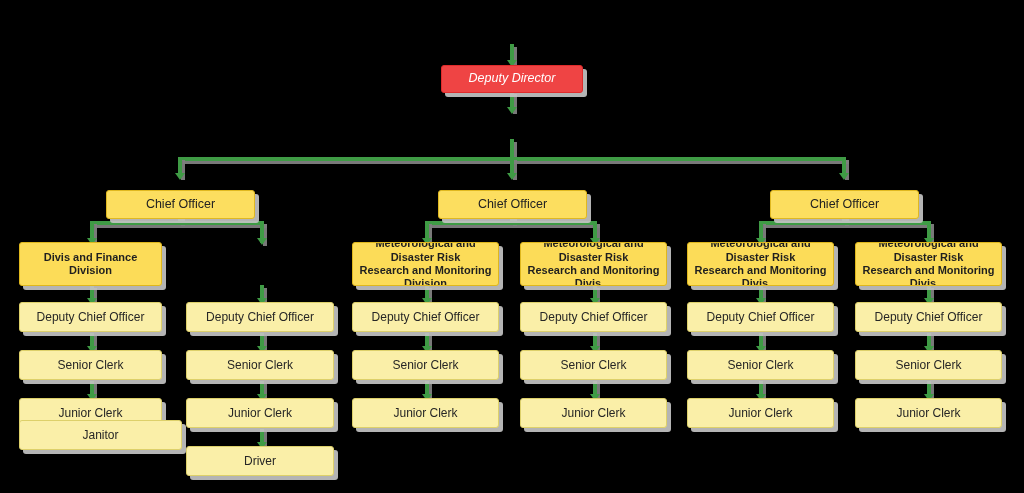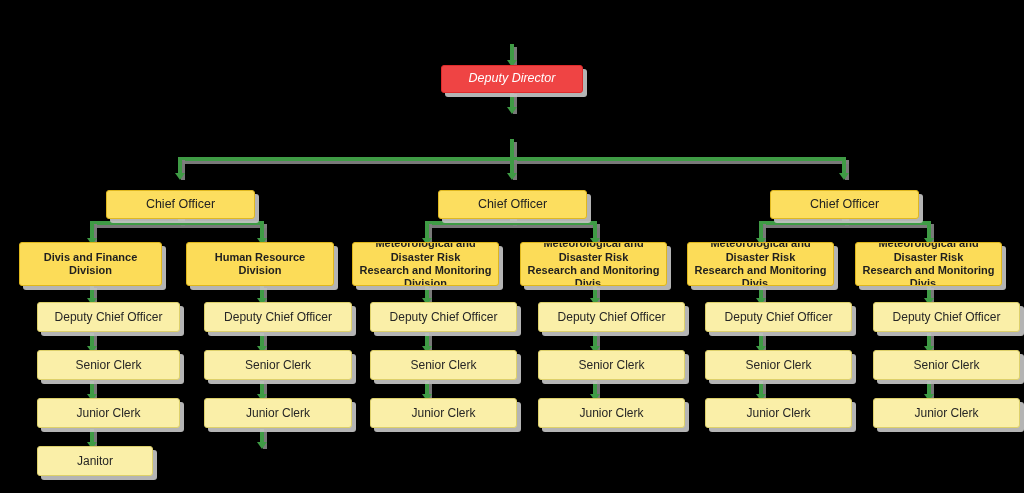--- a/index.html
+++ b/index.html
@@ -79,21 +79,20 @@
     border: 1.5px solid #dfb71d;
     color: #1f1f1f;
     font-size: 11px;
     font-weight: bold;
   }
   .n-sub {
     background: #FAEFA8;
     border: 1.5px solid #ddd06a;
     color: #262626;
     font-size: 12px;
-    margin-left: 18px;
   }
 </style>
 </head>
 <body>
 
 <div id="chart">
 
   <div class="conn v" style="left:510px; top:44px;  height:20px;"></div>
   <div class="arrow" style="left:507px; top:60px;"></div>
 
@@ -189,23 +188,20 @@
   <div class="node n-chief" style="left:438px; top:177px; width:149px; height:29px;">
     <span class="lbl">Chief Officer</span>
   </div>
   <div class="node n-chief" style="left:770px; top:177px; width:149px; height:29px;">
     <span class="lbl">Chief Officer</span>
   </div>
 
   <div class="node n-div" style="left:19px; top:242px; width:143px; height:44px;">
     <span class="lbl">Divis and Finance Division</span>
   </div>
-  <div class="node n-div" style="left:186px; top:242px; width:148px; height:44px;">
-    <span class="lbl">Human Resource Division</span>
-  </div>
   <div class="node n-div" style="left:352px; top:242px; width:147px; height:44px;">
     <span class="lbl">Meteorological and Disaster Risk
 Research and Monitoring Division</span>
   </div>
   <div class="node n-div" style="left:520px; top:242px; width:147px; height:44px;">
     <span class="lbl">Meteorological and Disaster Risk
 Research and Monitoring Divis…</span>
   </div>
   <div class="node n-div" style="left:687px; top:242px; width:147px; height:44px;">
     <span class="lbl">Meteorological and Disaster Risk
@@ -218,33 +214,36 @@
 
   <div class="node n-sub" style="left:19px; top:302px; width:143px; height:30px;">
     <span class="lbl">Deputy Chief Officer</span>
     </div>
   <div class="node n-sub" style="left:19px; top:350px; width:143px; height:30px;">
     <span class="lbl">Senior Clerk</span>
     </div>
   <div class="node n-sub" style="left:19px; top:398px; width:143px; height:30px;">
     <span class="lbl">Junior Clerk</span>
     </div>
-  <div class="node n-sub" style="left:19px; top:446px; width:116px; height:30px;">
+  <div class="node n-sub" style="left:19px; top:420px; width:163px; height:30px;">
     <span class="lbl">Janitor</span>
     </div>
 
   <div class="node n-sub" style="left:186px; top:302px; width:148px; height:30px;">
     <span class="lbl">Deputy Chief Officer</span>
     </div>
   <div class="node n-sub" style="left:186px; top:350px; width:148px; height:30px;">
     <span class="lbl">Senior Clerk</span>
     </div>
   <div class="node n-sub" style="left:186px; top:398px; width:148px; height:30px;">
     <span class="lbl">Junior Clerk</span>
     </div>
+  <div class="node n-sub" style="left:186px; top:446px; width:148px; height:30px;">
+    <span class="lbl">Driver</span>
+    </div>
 
   <div class="node n-sub" style="left:352px; top:302px; width:147px; height:30px;">
     <span class="lbl">Deputy Chief Officer</span>
     </div>
   <div class="node n-sub" style="left:352px; top:350px; width:147px; height:30px;">
     <span class="lbl">Senior Clerk</span>
     </div>
   <div class="node n-sub" style="left:352px; top:398px; width:147px; height:30px;">
     <span class="lbl">Junior Clerk</span>
     </div>

